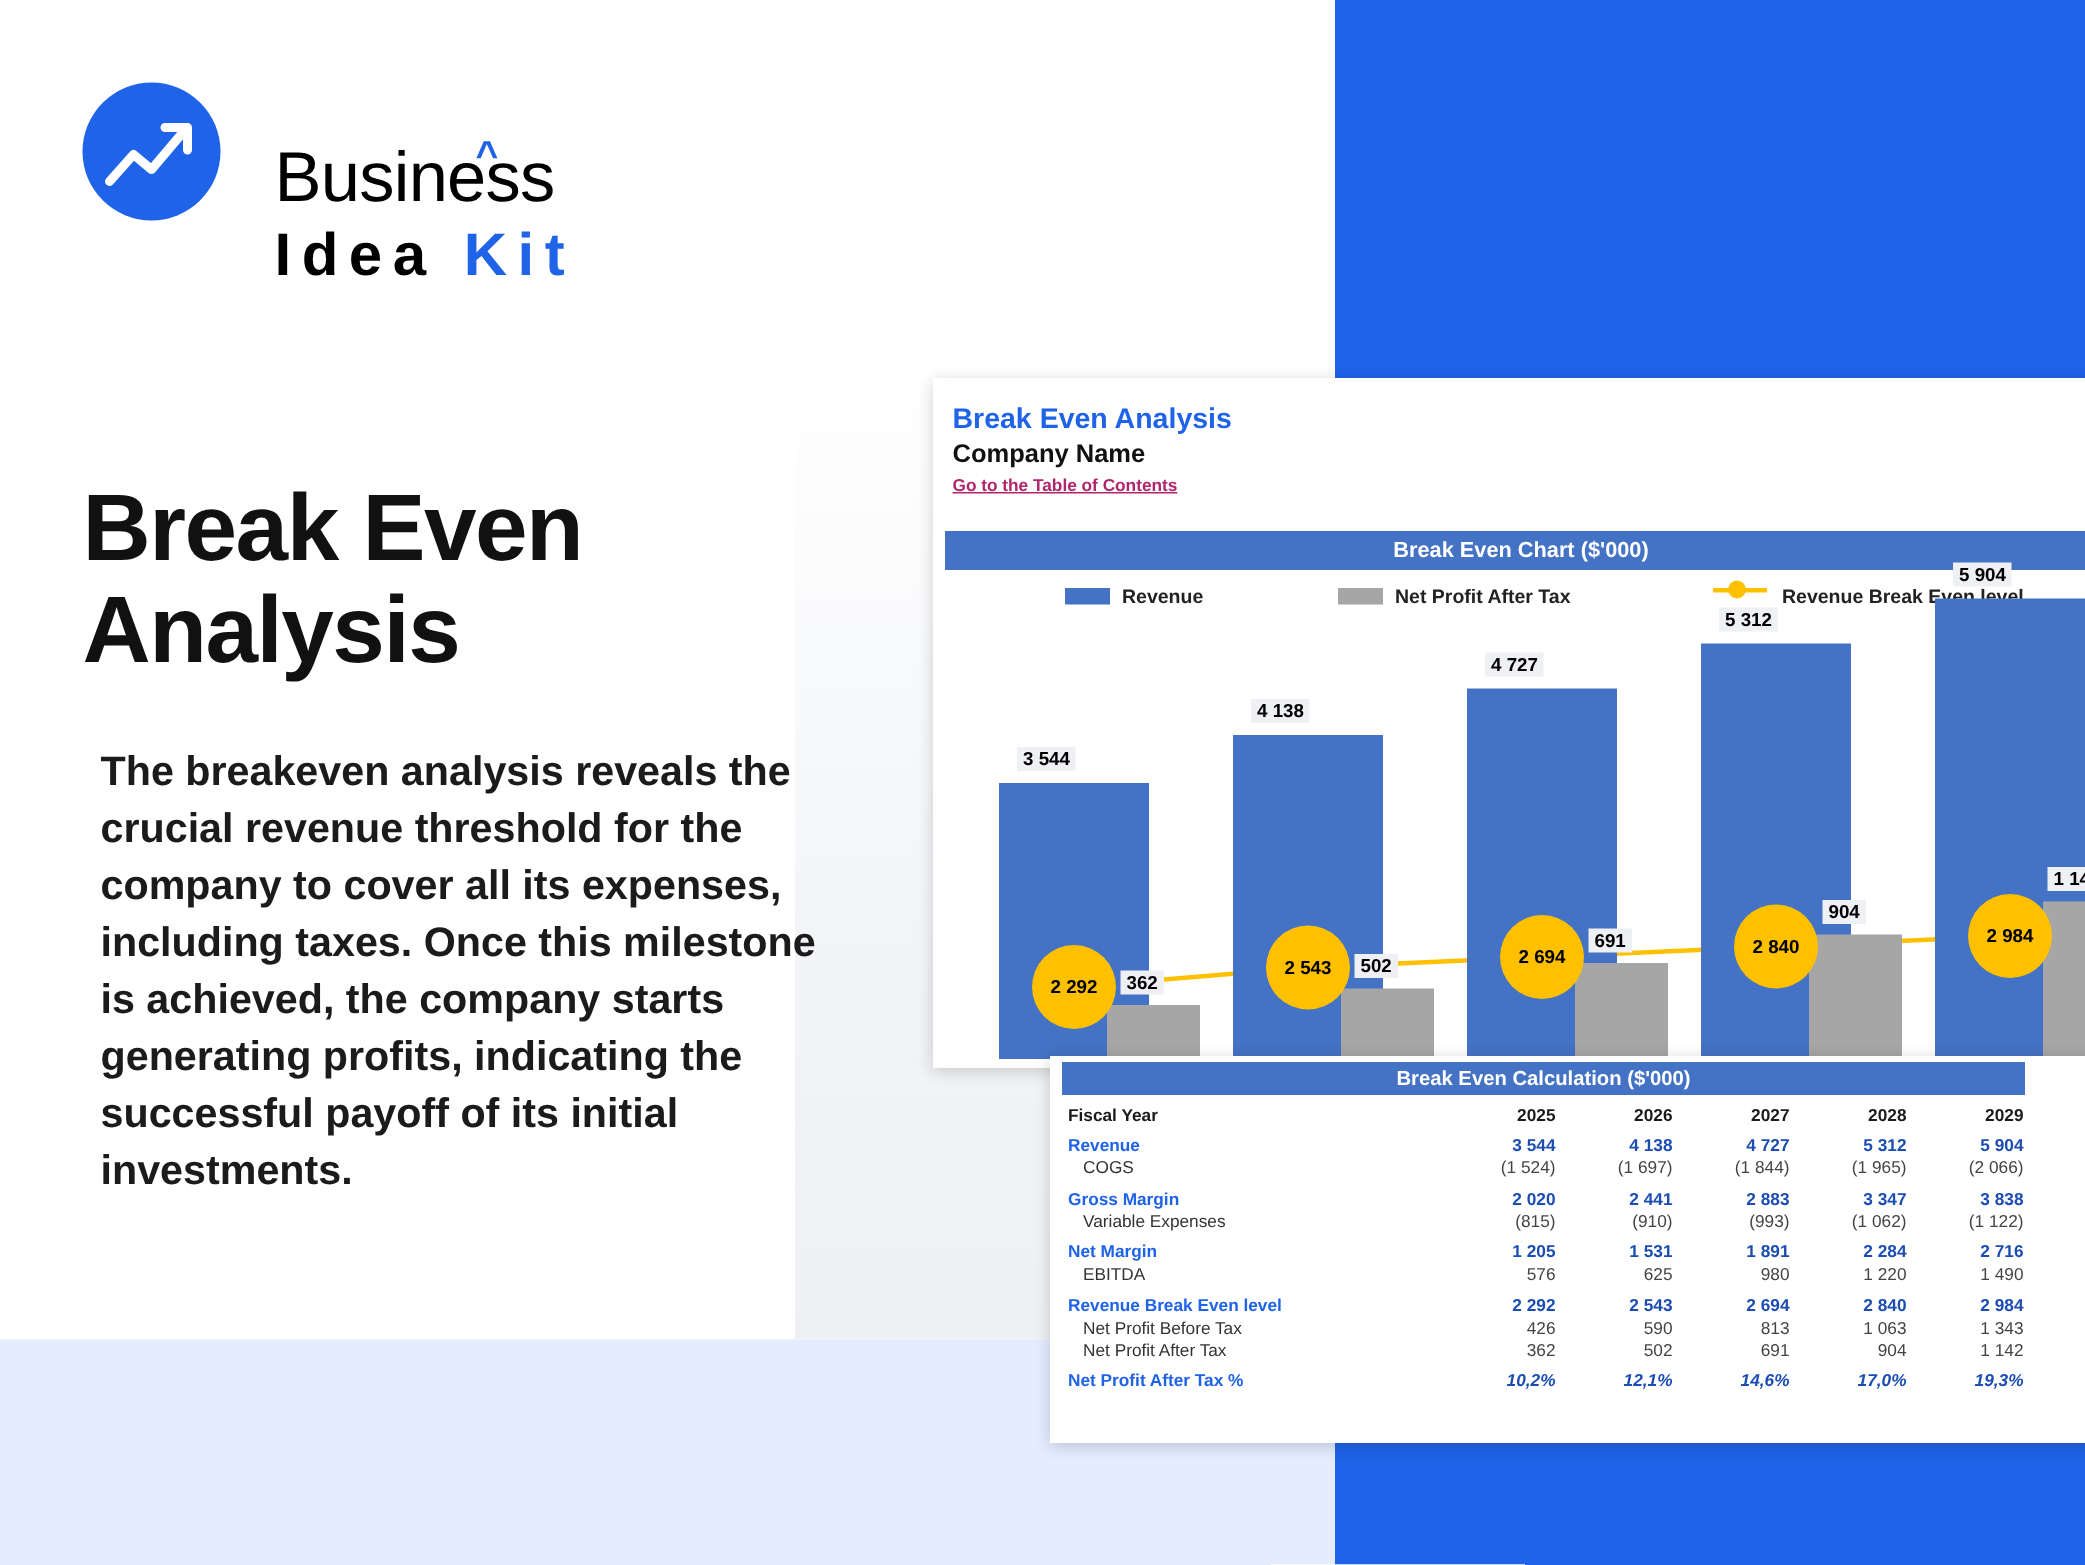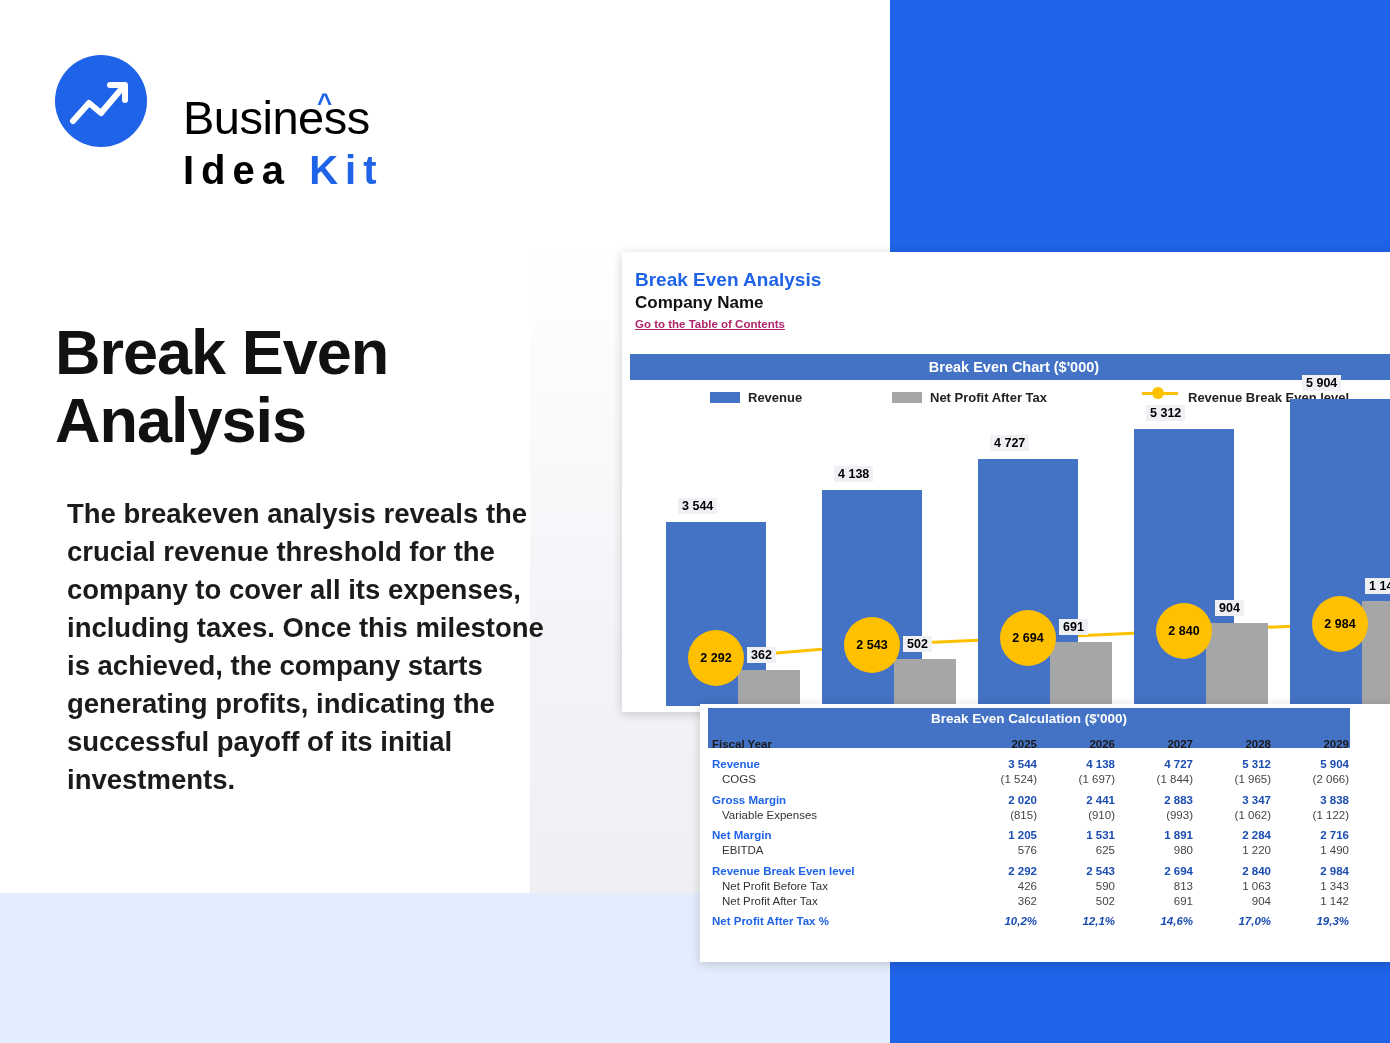--- a/index.html
+++ b/index.html
@@ -100,21 +100,21 @@
     display:flex; align-items:center; justify-content:center;
   }
   .trend { position:absolute; left:0; top:0; }
 
   
   .table-card {
     position:absolute; left:700px; top:704px; width:705px; height:258px;
     background:#ffffff; box-shadow:0 2px 10px rgba(0,0,0,.18); overflow:hidden;
   }
   .table-header {
-    position:absolute; left:8px; top:4px; width:642px; height:40px;
+    position:absolute; left:8px; top:4px; width:642px; height:22px;
     background:#4472c4; color:#fff; text-align:center;
     font-size:13.5px; font-weight:bold; line-height:22px;
   }
   table.calc { position:absolute; left:8px; top:32px; width:645px; border-collapse:collapse; }
   table.calc td, table.calc th { font-size:11.5px; padding:1.5px 4px; }
   table.calc th.fy { text-align:left; font-weight:bold; color:#1b1b1b; font-size:11.5px;margin-top:47px; }
   table.calc th.yr { text-align:right; font-weight:bold; color:#1b1b1b; width:78px; }
   .row-head { color:#1f63e8; font-weight:bold; text-align:left; }
   .row-sub  { color:#333; text-align:left; padding-left:14px !important; }
   td.num { text-align:right; color:#1b4db3; }

